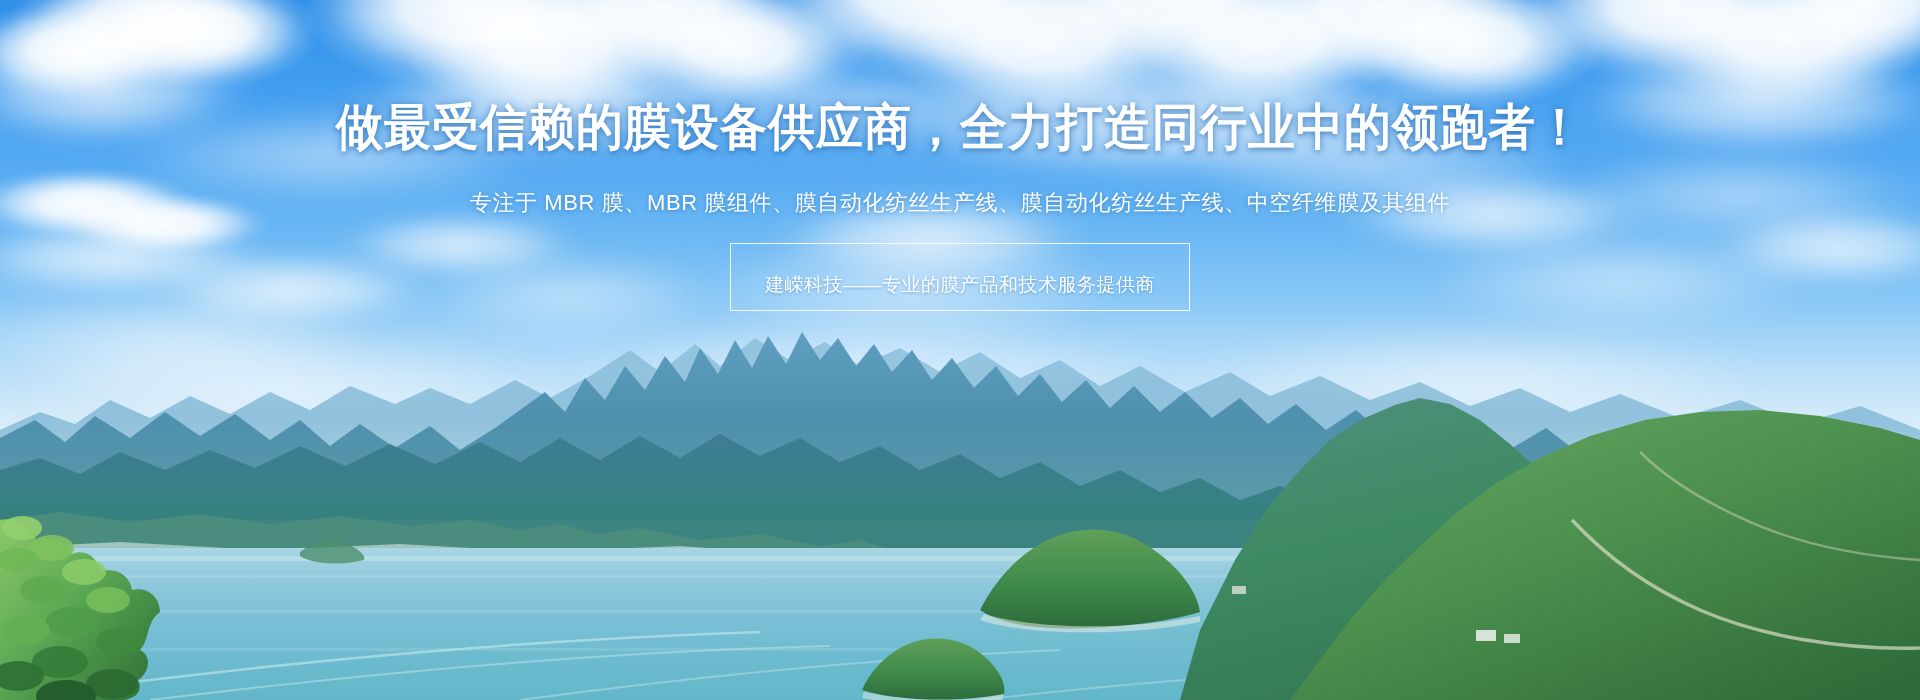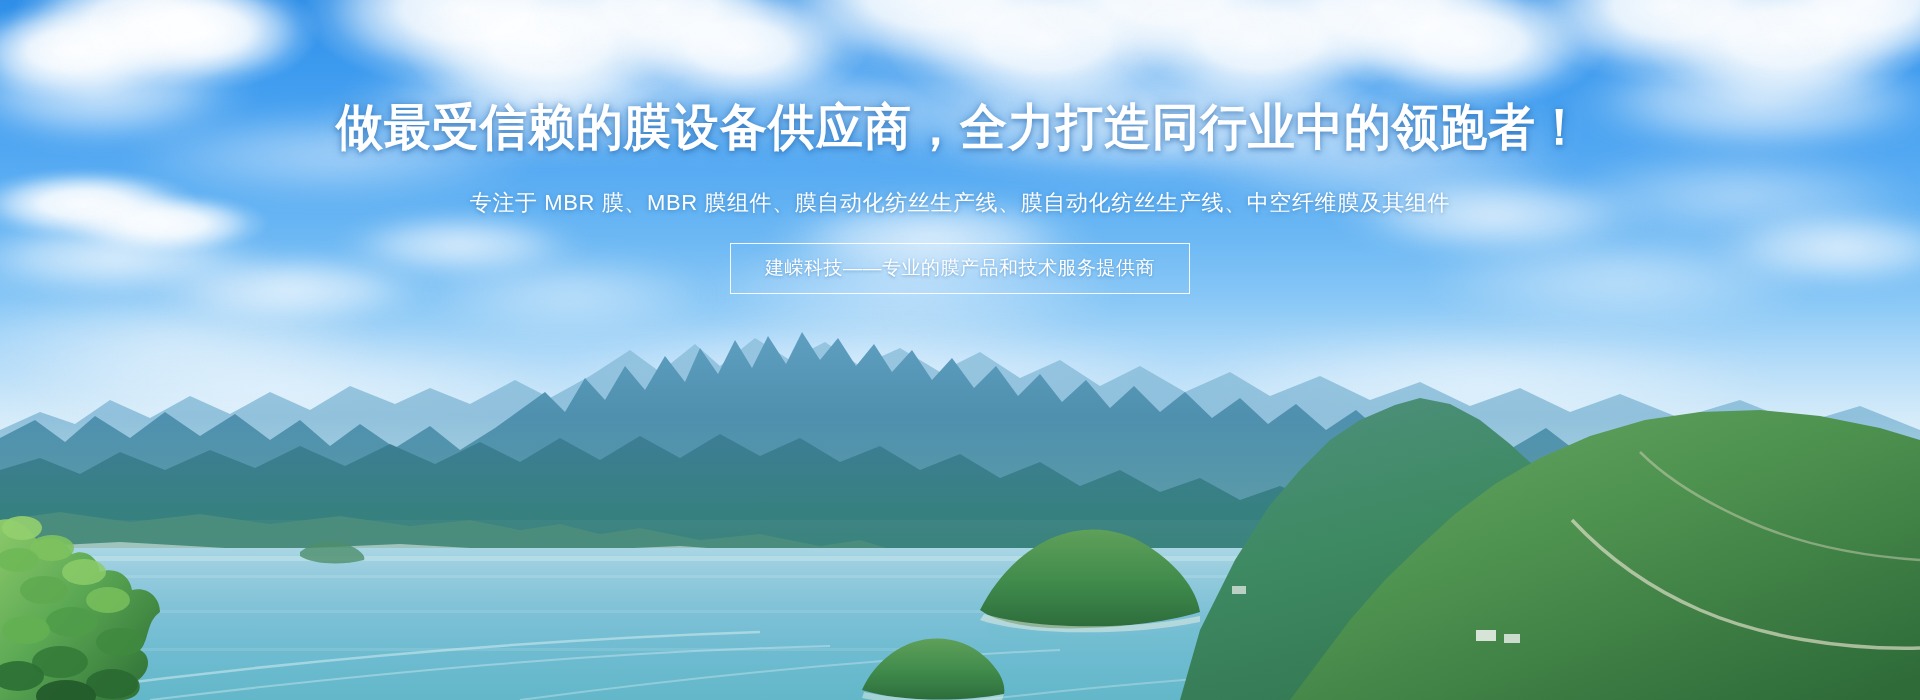--- a/index.html
+++ b/index.html
@@ -124,21 +124,21 @@
   }
 
   .tagline-wrap {
     position: absolute;
     left: 0; top: 243px;
     width: 1920px;
   }
   .tagline-box {
     display: inline-block;
     border: 1px solid rgba(255,255,255,0.92);
-    padding: 11px 34px 12px 34px;
+    padding: 28px 34px 12px 34px;
     font-size: 19px;
     line-height: 26px;
     color: #ffffff;
     letter-spacing: 0.5px;
     white-space: nowrap;
     text-shadow: 0 1px 3px rgba(30,100,170,0.45);
     background: rgba(255,255,255,0.02);
   }
 </style>
 </head>

